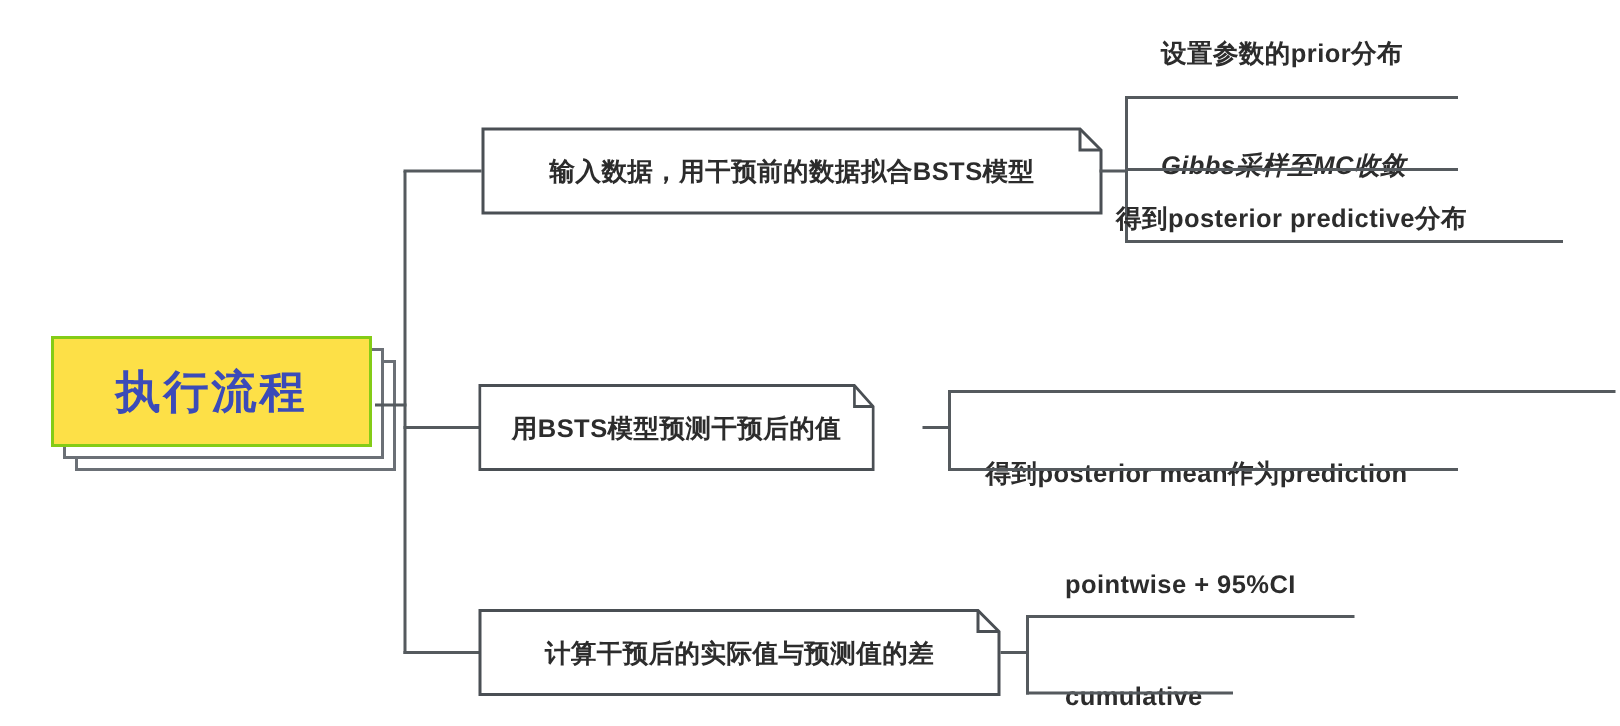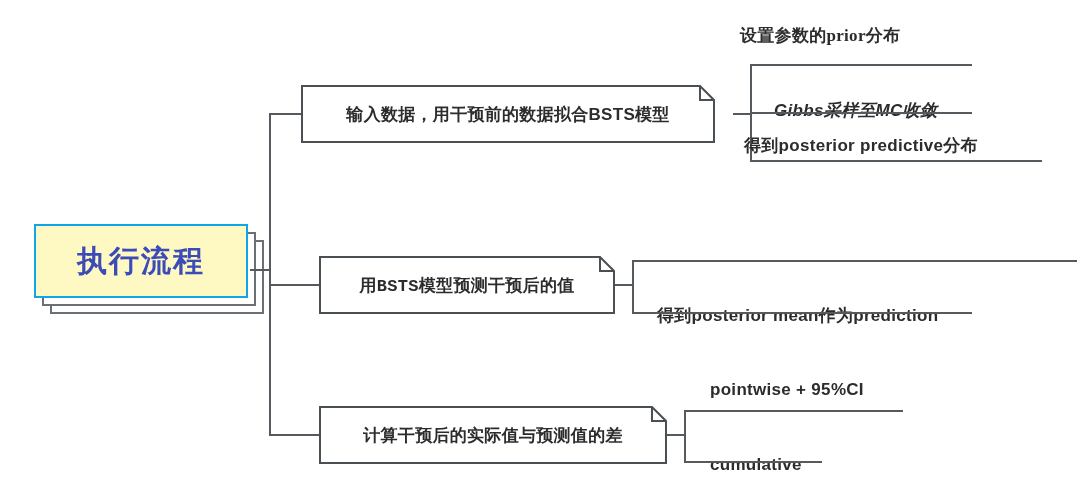--- a/index.html
+++ b/index.html
@@ -30,22 +30,22 @@
   .root-wrap { position: absolute; }
   .root-shadow {
     position: absolute;
     background: #ffffff;
     border: 2px solid #6b7076;
     box-sizing: border-box;
   }
   .root-card {
     position: absolute;
     left: 0; top: 0;
-    background: #fef9c3;
-    border: 2px solid #0ea5e9;
+    background: #fde047;
+    border: 2px solid #84cc16;
     box-sizing: border-box;
     display: flex;
     align-items: center;
     justify-content: center;
   }
   .root-label {
     color: #3b4bb8;
     font-size: 30px;
     font-weight: bold;
     letter-spacing: 2px;
@@ -106,47 +106,47 @@
     </div>
   </div>
 
   <div class="line-h" style="left:250px; top:269px; width:21px;"></div>
   <div class="line-v" style="left:269px; top:114px; height:322px;"></div>
 
   <div class="line-h" style="left:269px; top:113px; width:52px;"></div>
   <div class="line-h" style="left:269px; top:284px; width:52px;"></div>
   <div class="line-h" style="left:269px; top:434px; width:52px;"></div>
 
-  <div class="branch-box" style="left:301px; top:85px; width:414px; height:58px;">
+  <div class="branch-box" style="left:321px; top:85px; width:414px; height:58px;">
     <svg viewBox="0 0 414 58" preserveAspectRatio="none">
       <path d="M1,1 L399,1 L413,15 L413,57 L1,57 Z" fill="#ffffff" stroke="#4a4f54" stroke-width="2"></path>
       <path d="M399,1 L399,15 L413,15" fill="none" stroke="#4a4f54" stroke-width="2"></path>
     </svg>
     <span class="branch-label">输入数据，用干预前的数据拟合BSTS模型</span>
   </div>
 
   <div class="line-h" style="left:733px; top:113px; width:19px;"></div>
   <div class="line-v" style="left:750px; top:65px; height:96px;"></div>
 
-  <div class="leaf" style="left:740px; top:27px;font-family:Liberation Serif, serif;">
+  <div class="leaf" style="left:774px; top:27px;">
     <span>设置参数的prior分布</span>
   </div>
   <div class="leaf-underline" style="left:750px; top:64px; width:222px;"></div>
 
   <div class="leaf" style="left:774px; top:102px;font-style:italic;">
     <span>Gibbs采样至MC收敛</span>
   </div>
   <div class="leaf-underline" style="left:750px; top:112px; width:222px;"></div>
 
   <div class="leaf" style="left:744px; top:137px;">
     <span>得到posterior predictive分布</span>
   </div>
   <div class="leaf-underline" style="left:750px; top:160px; width:292px;"></div>
 
-  <div class="branch-box" style="left:319px; top:256px; width:296px; height:58px;font-family:Liberation Mono, monospace;">
+  <div class="branch-box" style="left:319px; top:256px; width:264px; height:58px;">
     <svg viewBox="0 0 296 58" preserveAspectRatio="none">
       <path d="M1,1 L281,1 L295,15 L295,57 L1,57 Z" fill="#ffffff" stroke="#4a4f54" stroke-width="2"></path>
       <path d="M281,1 L281,15 L295,15" fill="none" stroke="#4a4f54" stroke-width="2"></path>
     </svg>
     <span class="branch-label">用BSTS模型预测干预后的值</span>
   </div>
 
   <div class="line-h" style="left:615px; top:284px; width:19px;"></div>
   <div class="line-v" style="left:632px; top:261px; height:52px;"></div>
 

